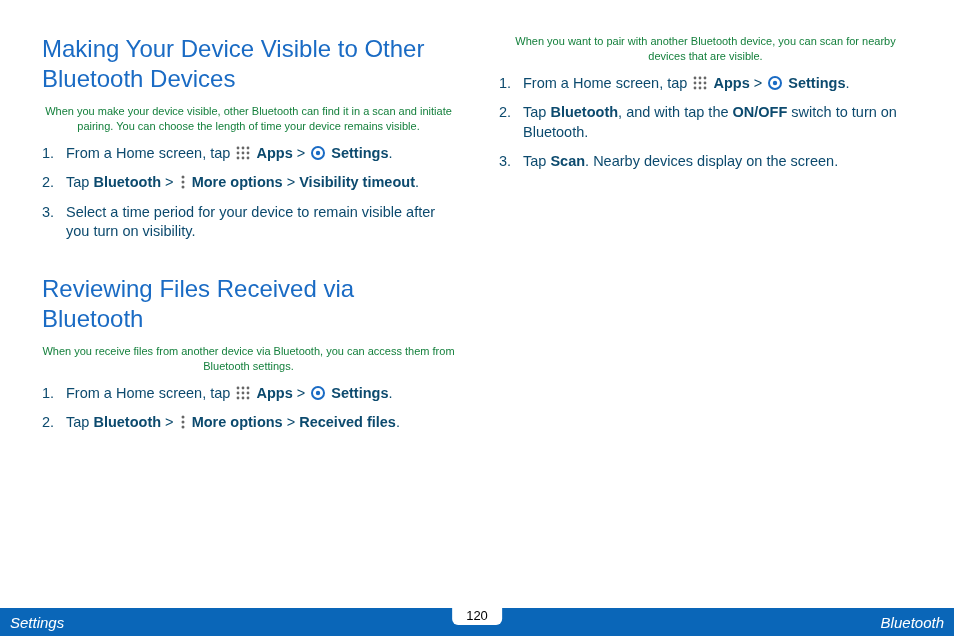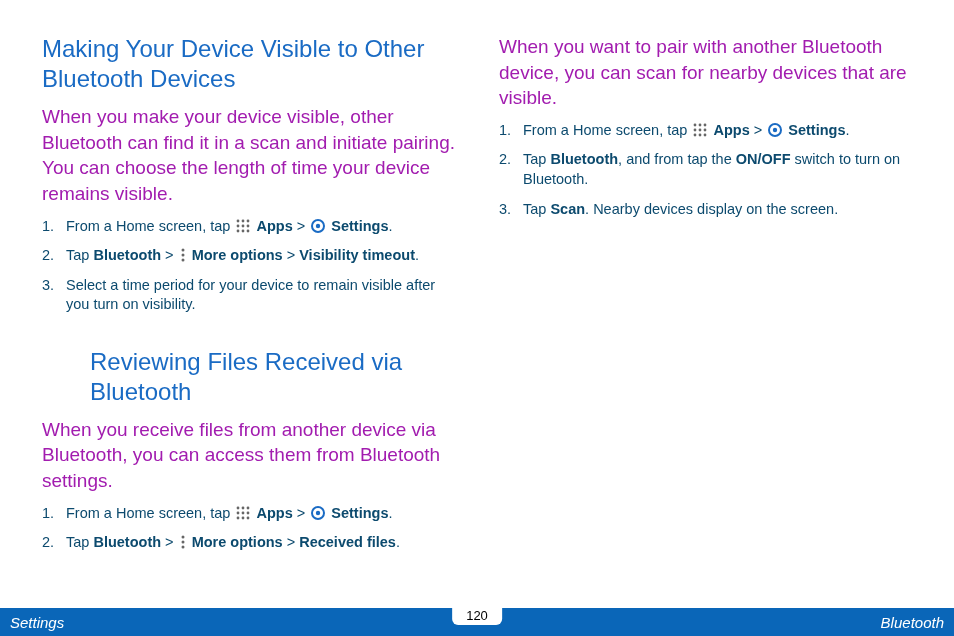--- a/index.html
+++ b/index.html
@@ -22,26 +22,27 @@
       min-width: 0;
     }
     h2 {
       color: #1a6bc4;
       font-weight: 400;
       font-size: 24px;
       line-height: 1.25;
       margin-bottom: 10px;
     }
     .col1 h2:first-child { margin-top: 0; }
-    .col1 h2.second { margin-top: 32px; margin-left: 48px; }
+    .col1 h2.second { margin-top: 32px; }
     p.intro {
-      font-size: 19px;
+      font-size: 11px;
       line-height: 1.35;
-      color: #a21caf;
+      color: #15803d;
       margin-bottom: 10px;
+      text-align: center;
     }
     ol { list-style: none; counter-reset: step; }
     ol li {
       counter-increment: step;
       position: relative;
       padding-left: 24px;
       font-size: 14.5px;
       line-height: 1.35;
       margin-bottom: 10px;
       color: #0c4a6e;
@@ -183,21 +184,21 @@
                 <circle cx="3" cy="13" r="1.4"></circle>
                 <circle cx="8" cy="13" r="1.4"></circle>
                 <circle cx="13" cy="13" r="1.4"></circle>
               </g>
             </svg></span> <b>Apps</b><span> &gt; </span><span class="icon settings-icon"><svg width="16" height="16" viewBox="0 0 16 16">
               <circle cx="8" cy="8" r="6" fill="none" stroke="#1a6bc4" stroke-width="2"></circle>
               <circle cx="8" cy="8" r="2.2" fill="#1a6bc4"></circle>
             </svg></span> <b>Settings</b><span>.</span>
       </li>
       <li>
-        <span>Tap </span><b>Bluetooth</b><span>, and from tap the </span><b>ON/OFF</b><span> switch to turn on Bluetooth.</span>
+        <span>Tap </span><b>Bluetooth</b><span>, and with tap the </span><b>ON/OFF</b><span> switch to turn on Bluetooth.</span>
       </li>
       <li>
         <span>Tap </span><b>Scan</b><span>. Nearby devices display on the screen.</span>
       </li>
     </ol>
   </div>
 </div>
 
 <div class="footer">
   <span>Settings</span>

